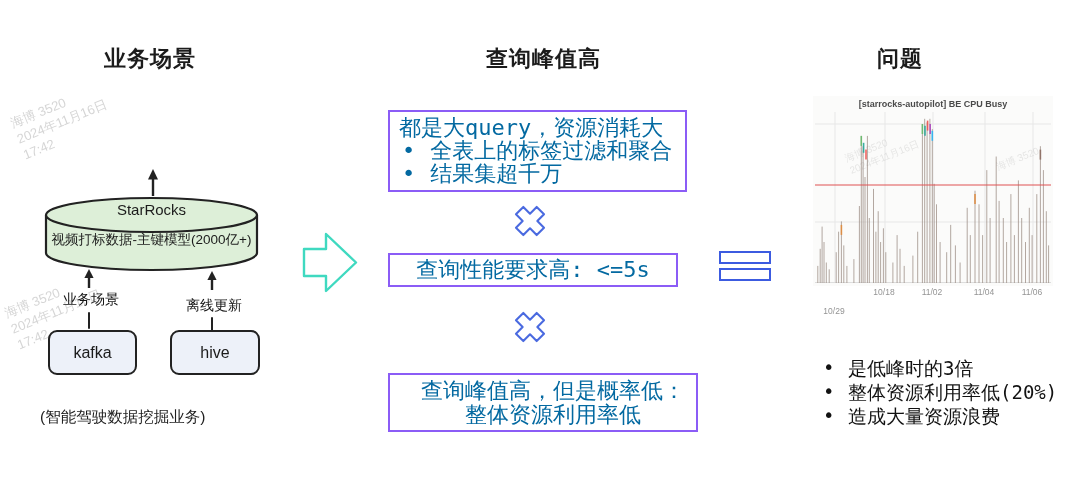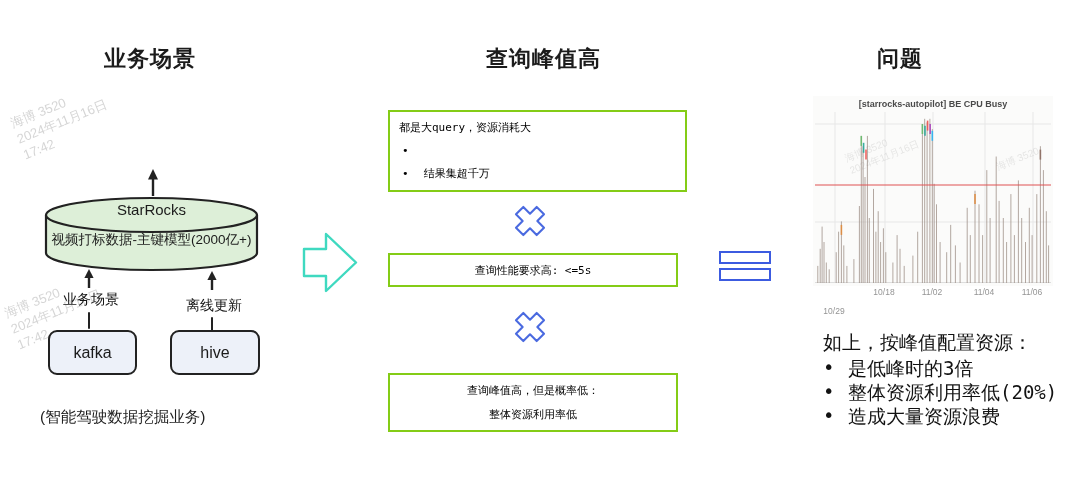--- a/index.html
+++ b/index.html
@@ -18,27 +18,27 @@
         display:flex;align-items:center;justify-content:center;white-space:nowrap;}
   .app-box{left:82px;top:128px;width:141px;height:40px;border-radius:10px;font-size:13.5px;}
   .kafka-box{left:48px;top:330px;width:85px;height:41px;border-radius:9px;font-size:16px;}
   .hive-box{left:170px;top:330px;width:86px;height:41px;border-radius:9px;font-size:16px;}
   .cyl-label{position:absolute;text-align:center;white-space:nowrap;}
   .vline{position:absolute;width:2.4px;background:#222;border-radius:2px;}
   .flow-label{position:absolute;width:70px;text-align:center;font-size:14px;color:#151515;}
   .caption{position:absolute;left:40px;top:407px;width:226px;text-align:left;
            font-size:15.5px;color:#1d1d1d;}
   
-  .mid-box{position:absolute;left:388px;width:286px;border:2px solid #84cc16;background:#fff;
-           color:#000000;font-family:"DejaVu Sans Mono","Liberation Mono",monospace;
-           font-weight:500;font-size:11px;}
+  .mid-box{position:absolute;left:388px;width:286px;border:2px solid #8b5cf6;background:#fff;
+           color:#0369a1;font-family:"DejaVu Sans Mono","Liberation Mono",monospace;
+           font-weight:500;font-size:22px;}
   .box1{top:110px;height:74px;padding:4px 0 0 9px;line-height:23px;}
   .box2{top:253px;height:30px;display:flex;align-items:center;justify-content:center;}
   .box3{top:373px;height:55px;display:flex;flex-direction:column;align-items:center;
-        justify-content:center;line-height:24px;}
+        justify-content:center;line-height:24px;padding-left:20px;}
   .b-row{display:flex;}
   .b-dot{margin-left:3px;margin-right:15px;}
   
   .chart-panel{position:absolute;left:813px;top:96px;width:240px;height:190px;background:#fbfbfa;}
   .chart-title{position:absolute;left:813px;top:99px;width:240px;text-align:center;
                font-size:9px;font-weight:bold;color:#4a4a4a;white-space:nowrap;}
   .tick{position:absolute;top:287px;width:34px;text-align:center;font-size:8.5px;color:#949494;}
   .r-text{position:absolute;color:#121212;font-size:19px;
           font-family:"DejaVu Sans Mono","Liberation Mono",monospace;font-weight:500;white-space:nowrap;}
   .r-row{display:flex;}
@@ -103,20 +103,21 @@
   <svg class="abs" style="left:302px;top:232px;" width="56" height="61" viewBox="0 0 56 61">
     <path d="M2,17 H24 V2 L54,30.5 L24,59 V44 H2 Z" fill="none" stroke="#3fd9c0" stroke-width="2.4" stroke-linejoin="round"></path>
   </svg>
 
   <div class="abs col-title" style="left:486px;top:44px;">查询峰值高</div>
 
   <div class="mid-box box1">
     <div>都是大query，资源消耗大</div>
     <div class="b-row">
       <span class="b-dot">•</span>
+      <span>全表上的标签过滤和聚合</span>
     </div>
     <div class="b-row">
       <span class="b-dot">•</span>
       <span>结果集超千万</span>
     </div>
   </div>
 
   <svg class="abs" style="left:513px;top:204px;" width="34" height="34" viewBox="0 0 36 36">
     <path d="M12.5,2.5 H23.5 V12.5 H33.5 V23.5 H23.5 V33.5 H12.5 V23.5 H2.5 V12.5 H12.5 Z" transform="rotate(45 18 18)" fill="#ffffff" stroke="#4a6ae0" stroke-width="2.2" stroke-linejoin="round"></path>
   </svg>
@@ -243,21 +244,20 @@
   <div class="wm wm-tiny" style="left:995px;top:152px;">
     <div>海博 3520</div>
   </div>
 
   <div class="tick" style="left:817px;margin-top:19px;">10/29</div>
   <div class="tick" style="left:867px;">10/18</div>
   <div class="tick" style="left:915px;">11/02</div>
   <div class="tick" style="left:967px;">11/04</div>
   <div class="tick" style="left:1015px;">11/06</div>
 
-  <div class="r-text" style="left:823px;top:330px;">如上，按峰值配置资源：</div>
   <div class="r-text r-row" style="left:823px;top:356px;">
     <span class="r-dot">•</span>
     <span>是低峰时的3倍</span>
   </div>
   <div class="r-text r-row" style="left:823px;top:380px;">
     <span class="r-dot">•</span>
     <span>整体资源利用率低(20%)</span>
   </div>
   <div class="r-text r-row" style="left:823px;top:404px;">
     <span class="r-dot">•</span>

